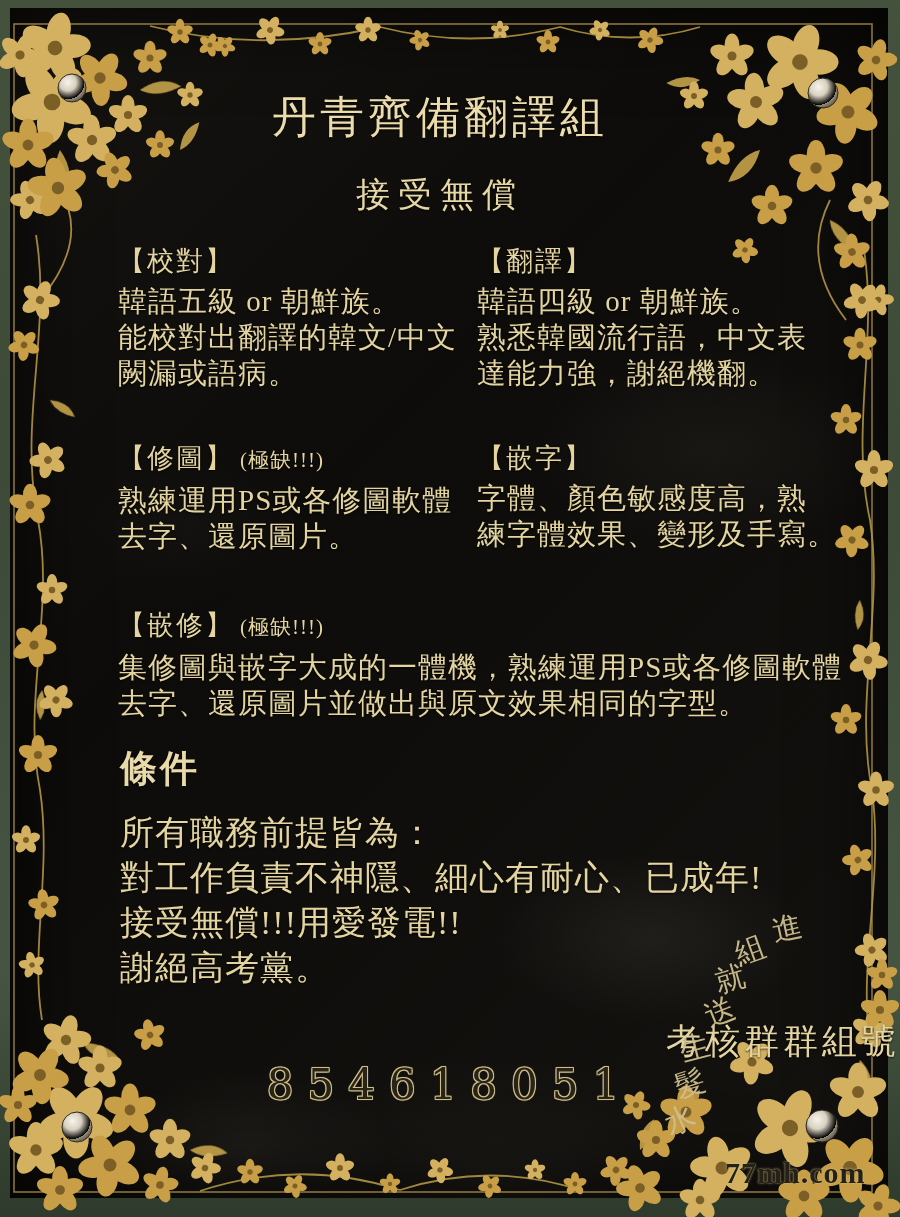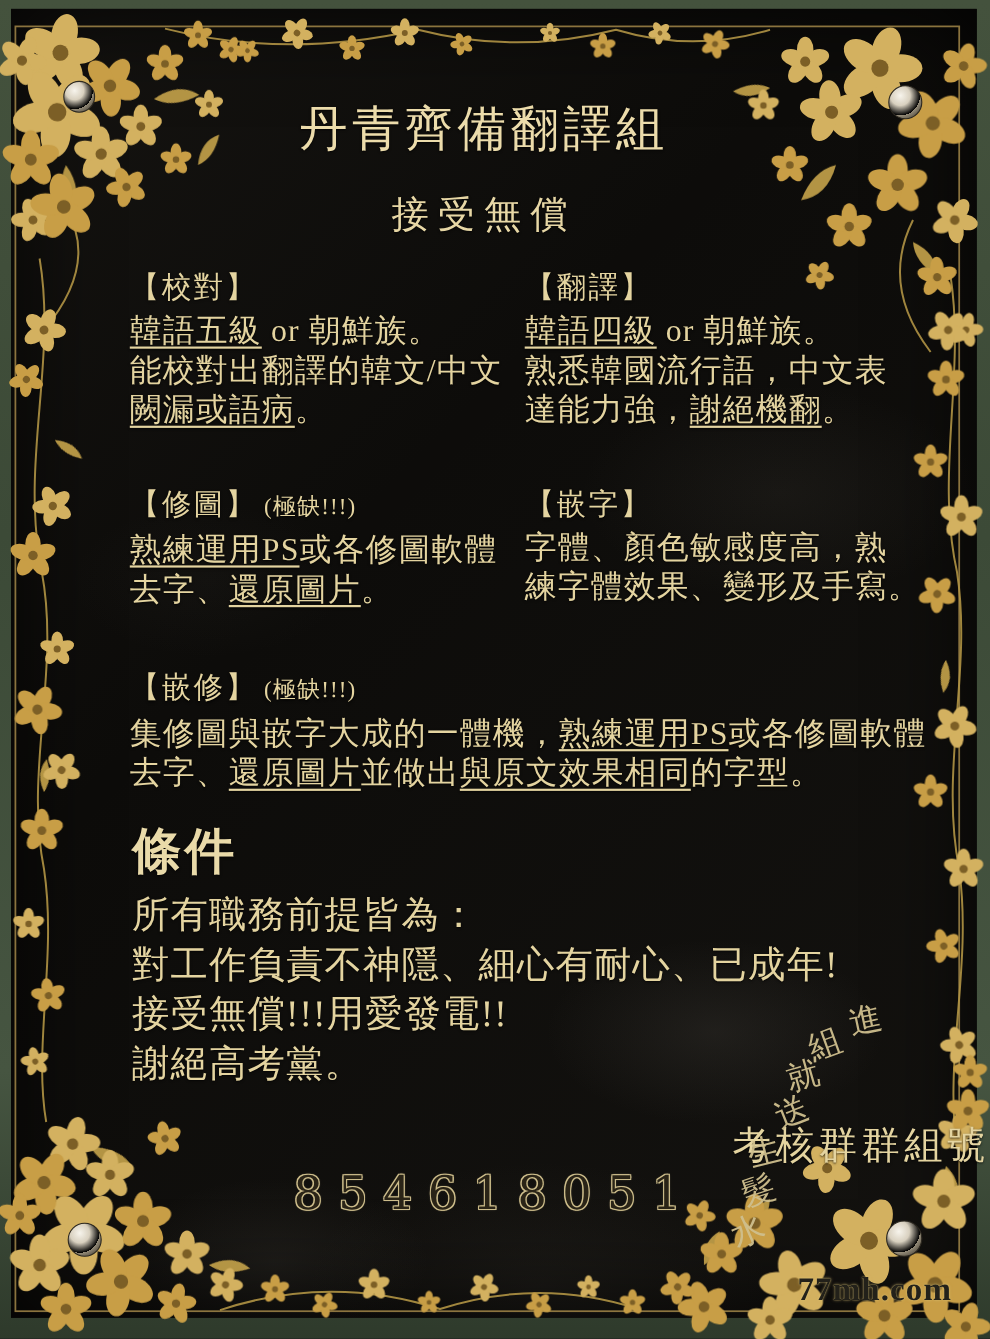--- a/index.html
+++ b/index.html
@@ -29,22 +29,22 @@
     font-size:44px;font-weight:400;letter-spacing:4px;color:#ecdcab;
   }
   .subtitle{
     position:absolute;left:0;top:172px;width:880px;text-align:center;
     font-size:34px;letter-spacing:8px;color:#e7d7a5;
   }
   .sec{position:absolute;}
   .shead{font-size:27px;line-height:34px;margin-bottom:5px;letter-spacing:2px;white-space:nowrap;}
   .note{font-size:21px;margin-left:6px;letter-spacing:1px;}
   .sline{font-size:29px;line-height:36px;letter-spacing:1px;white-space:nowrap;}
-  .ul{text-decoration:underline;text-underline-offset:5px;text-decoration-thickness:2px;}
-  .cond-head{position:absolute;left:120px;top:744px;font-size:45px;font-weight:700;letter-spacing:3px;color:#e9daa9;}
+  .ul{text-underline-offset:5px;text-decoration-thickness:2px;}
+  .cond-head{position:absolute;left:120px;top:744px;font-size:37px;font-weight:700;letter-spacing:3px;color:#e9daa9;}
   .cond-lines{position:absolute;left:120px;top:810px;font-size:34px;line-height:45px;letter-spacing:1px;}
   .footer-label{position:absolute;left:0;top:1018px;width:900px;text-align:right;font-size:35px;letter-spacing:4px;}
   .group-number{
     position:absolute;left:0;top:1060px;width:900px;text-align:center;
     font-family:"DejaVu Serif",serif;font-size:42px;letter-spacing:14px;
     color:#2a2417;
     text-shadow:1px 1px 0 #cdbd8b,-1px -1px 0 #cdbd8b,1px -1px 0 #cdbd8b,-1px 1px 0 #cdbd8b,0 0 2px #e0d0a0;
   }
   .side-char{
     position:absolute;width:34px;height:34px;font-size:30px;line-height:34px;

